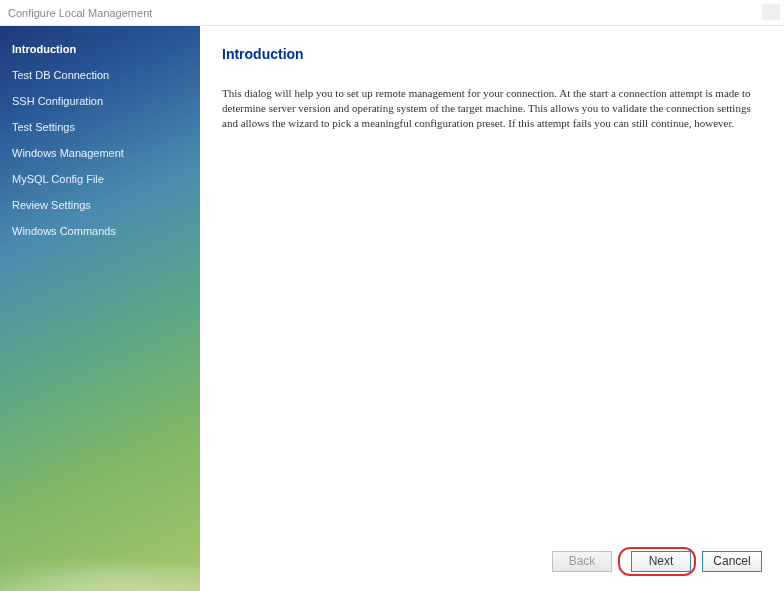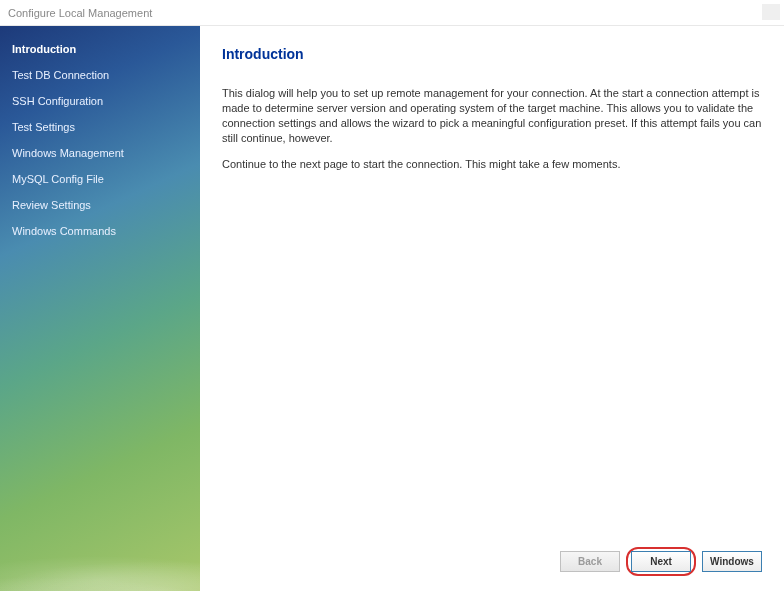--- a/index.html
+++ b/index.html
@@ -71,58 +71,58 @@
       color: #003399;
       font-size: 14px;
       font-weight: bold;
       margin-bottom: 24px;
     }
     .paragraph {
       color: #333333;
       font-size: 11px;
       line-height: 1.35;
       margin-bottom: 12px;
+      font-family: Liberation Serif, serif;
     }
     
     .footer {
       height: 36px;
       display: flex;
       justify-content: flex-end;
       align-items: center;
     }
     .btn {
       width: 60px;
       height: 21px;
-      font-size: 10px;
+      font-size: 12px;
       margin-left: 6px;
       background: linear-gradient(to bottom, #ffffff, #ececec);
       border: 1px solid #9a9a9a;
       color: #333333;
       cursor: pointer;
-      font-weight: bold;
     }
     .btn.disabled {
       color: #9b9b9b;
       background: linear-gradient(to bottom, #f6f6f6, #e6e6e6);
       border: 1px solid #c0c0c0;
       cursor: default;
     }
     .btn.primary {
       border: 1px solid #3c7fb1;
     }
     .btn.default-outline {
       border: 1px solid #3c7fb1;
     }
     .next-wrap {
       border: 2px solid #d8302f;
       border-radius: 12px;
       padding: 2px 3px;
       margin-left: 6px;
     }
-    .next-wrap .btn { margin-left: 0; }
+    .next-wrap .btn { margin-left: 8px; }
   </style>
 </head>
 <body>
 
 <div class="window">
   <div class="titlebar">
     <span class="titlebar-text">Configure Local Management</span>
     <div class="titlebar-close"></div>
   </div>
   <div class="body">
@@ -149,24 +149,23 @@
         <span>Review Settings</span>
       </div>
       <div class="sidebar-item">
         <span>Windows Commands</span>
       </div>
     </div>
     <div class="main">
       <div class="content">
         <div class="page-heading">Introduction</div>
         <p class="paragraph">This dialog will help you to set up remote management for your connection. At the start a connection attempt is made to determine server version and operating system of the target machine. This allows you to validate the connection settings and allows the wizard to pick a meaningful configuration preset. If this attempt fails you can still continue, however.</p>
-        <p class="paragraph">Continue to the next page to start the connection. This might take a few moments.</p>
       </div>
       <div class="footer">
         <button class="btn disabled">Back</button>
         <span class="next-wrap">
           <button class="btn primary">Next</button>
         </span>
-        <button class="btn default-outline">Windows</button>
+        <button class="btn default-outline">Cancel</button>
       </div>
     </div>
   </div>
 </div>
 
 </body></html>

